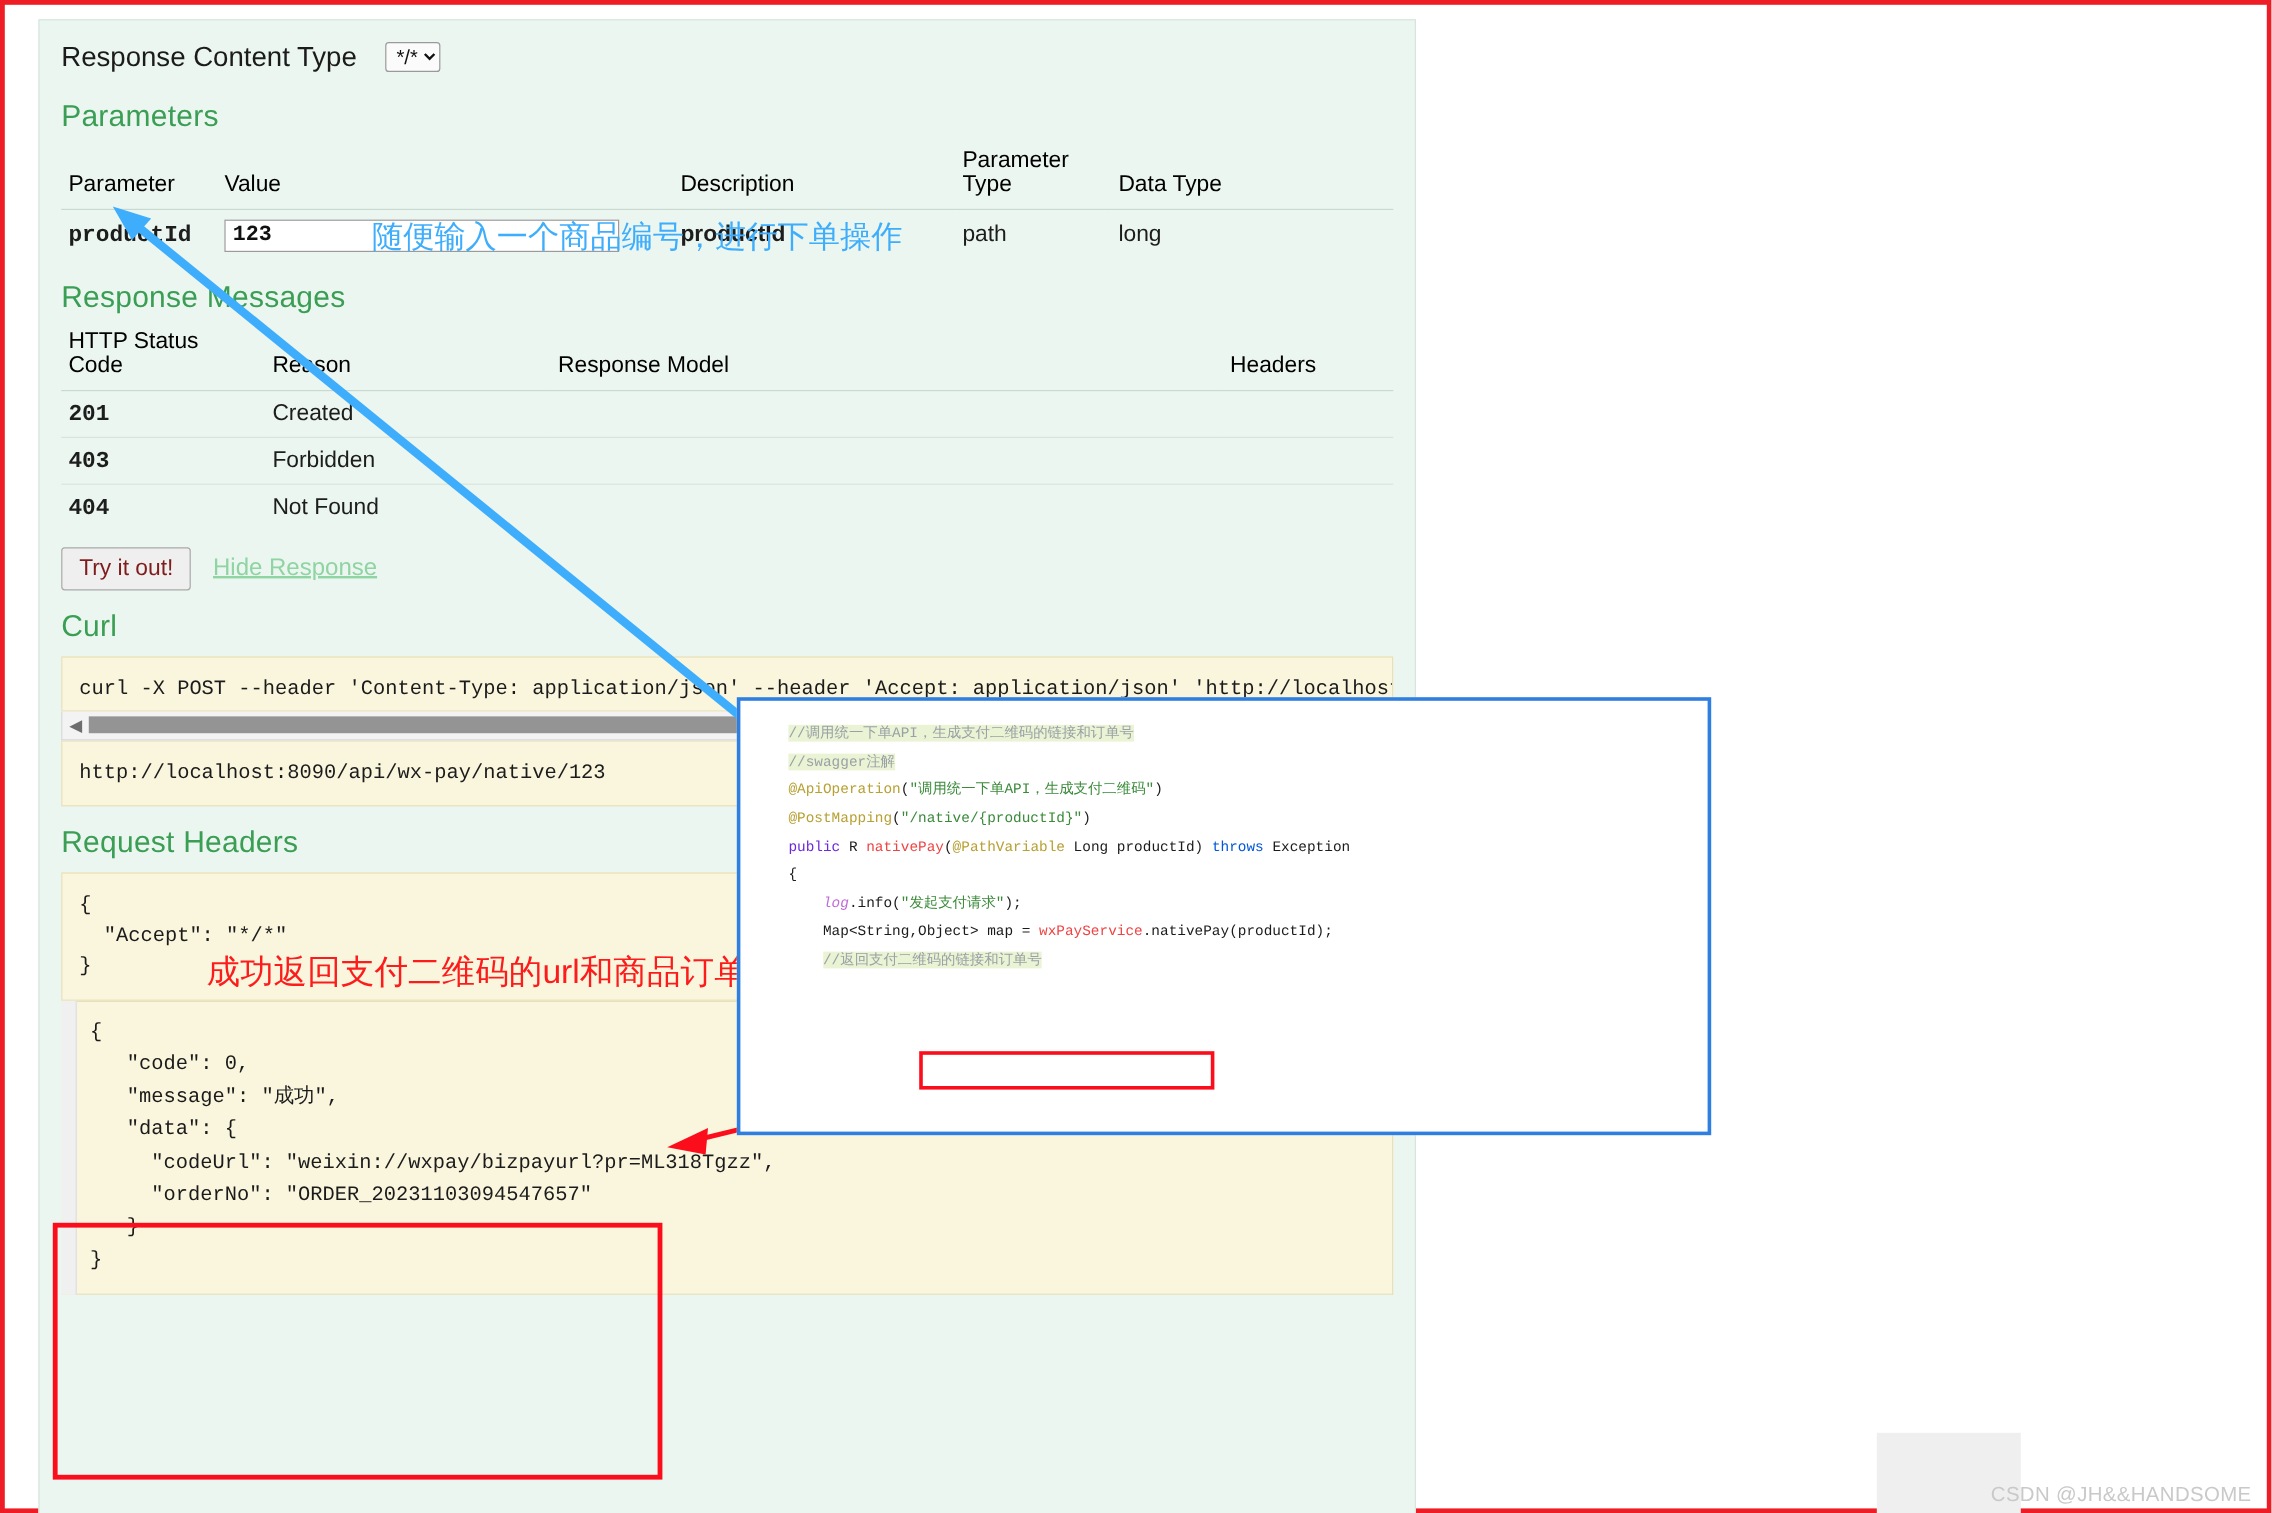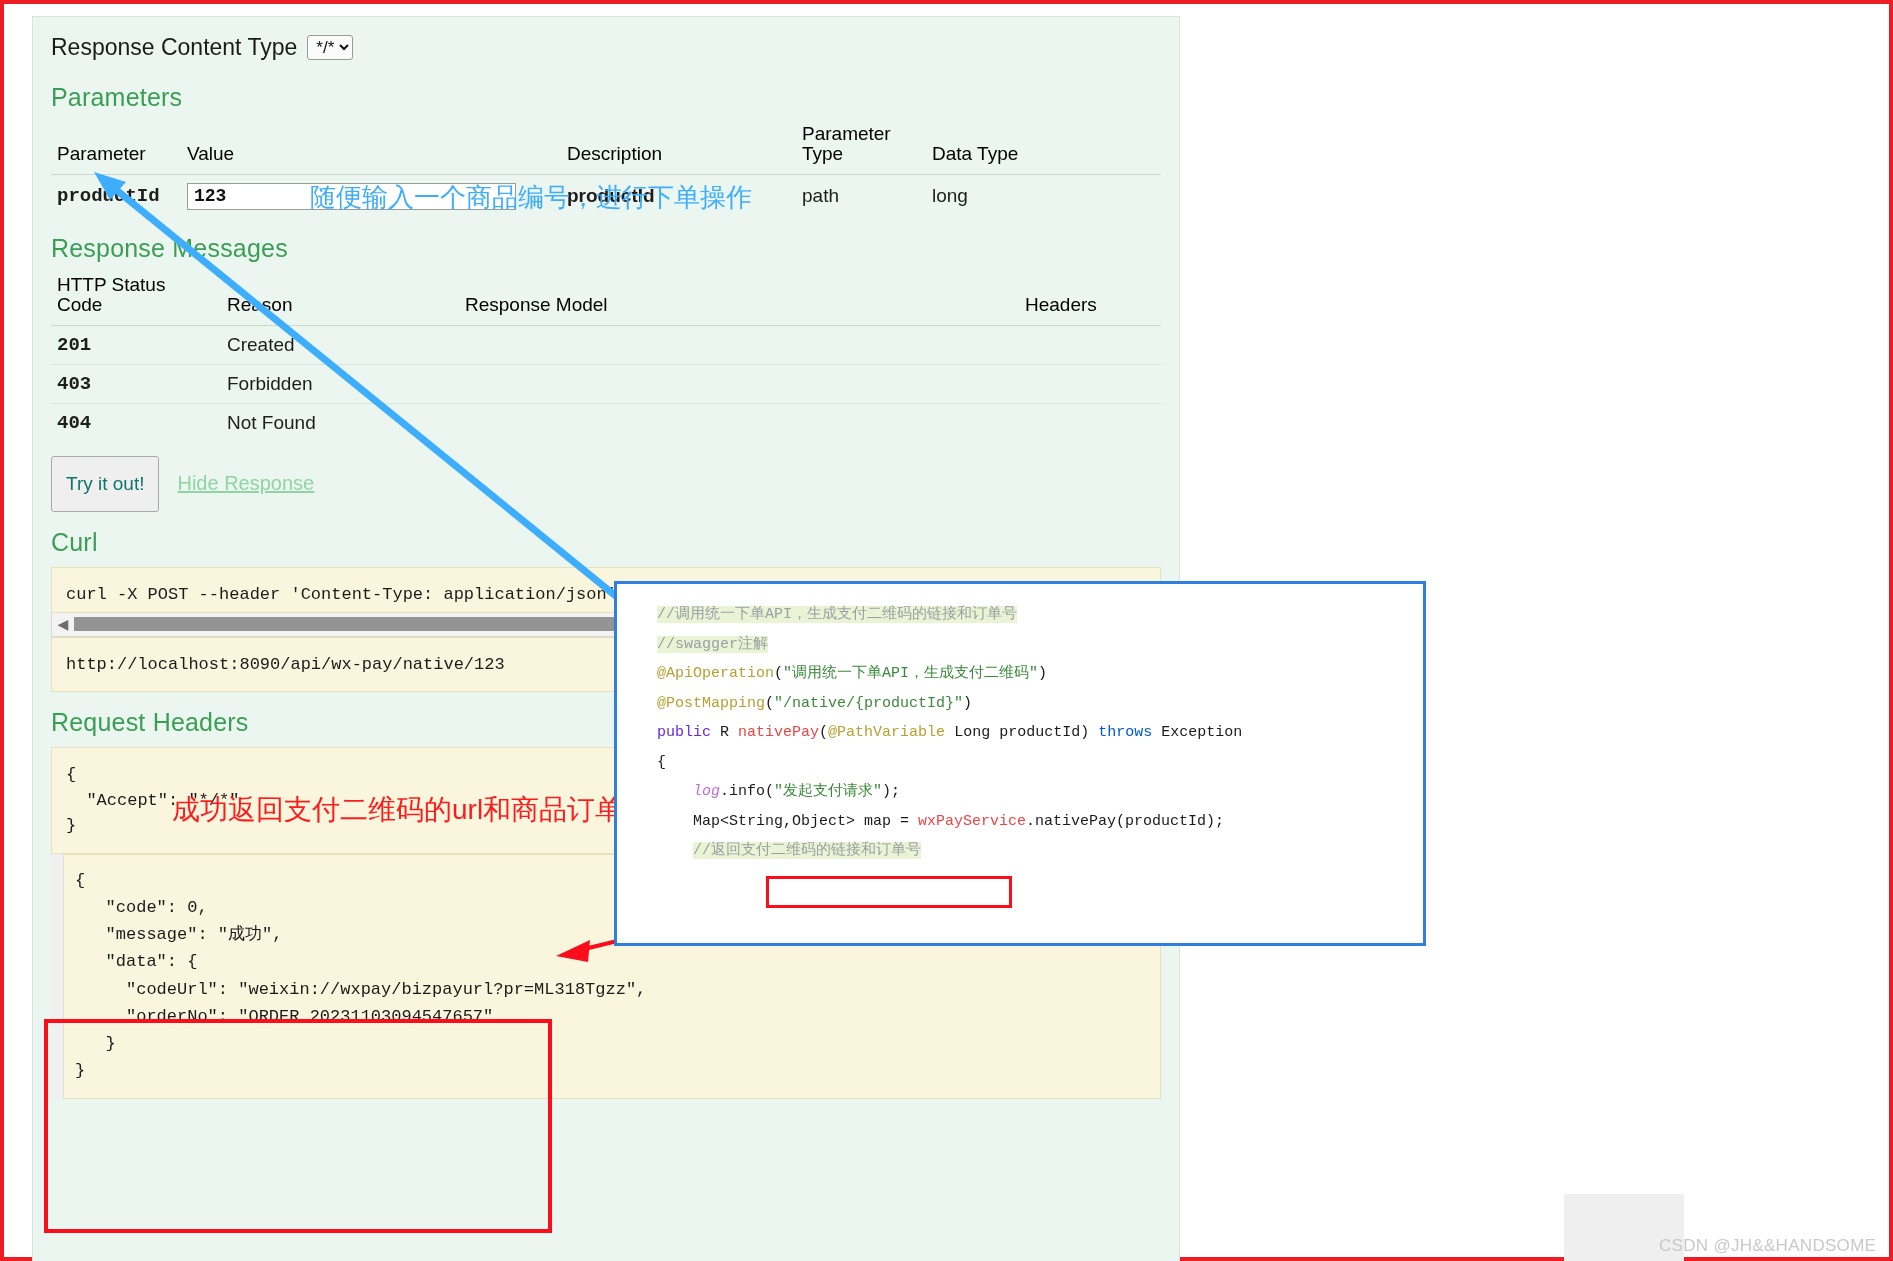--- a/index.html
+++ b/index.html
@@ -19,21 +19,21 @@
   }
   
   #swagger-panel{
     position:absolute;left:28px;top:12px;width:1148px;height:1250px;
     box-sizing:border-box;
     background:#ecf6f0;
     border:1px solid #d6e6dc;
     overflow:hidden;
   }
   .sw-inner{padding:10px 18px 0 18px;}
-  .row-ctype{display:flex;align-items:center;gap:10px;height:40px;}
+  .row-ctype{display:flex;align-items:center;gap:24px;height:40px;}
   .lbl-ctype{font-size:23px;color:#1b1b1b;}
   select.ctype{
     font-family:"Liberation Sans",sans-serif;
     font-size:17px;padding:1px 2px 1px 4px;
     border:1px solid #9a9a9a;background:#fbfbfb;color:#111;
     border-radius:3px;
   }
   h3.sec{
     color:#3b9e55;font-size:25px;font-weight:500;
     margin:16px 0 10px 0;letter-spacing:.2px;
@@ -53,22 +53,22 @@
   td.mono-b{font-family:"Liberation Mono",monospace;font-weight:bold;font-size:19px;}
   td.strong{font-weight:bold;}
   input.pval{
     width:329px;height:27px;box-sizing:border-box;
     font-family:"Liberation Mono",monospace;font-weight:bold;font-size:18px;
     padding:2px 6px;border:1px solid #9b9b9b;background:#fff;color:#111;
   }
   .btnrow{display:flex;align-items:center;gap:18px;margin-top:14px;}
   button.tryit{
     font-family:"Liberation Sans",sans-serif;font-size:19px;
-    padding:16px 14px;background:#efefef;border:1px solid #a9a9a9;
-    border-radius:3px;color:#0f766e;cursor:pointer;
+    padding:6px 14px;background:#efefef;border:1px solid #a9a9a9;
+    border-radius:3px;color:#7f1d1d;cursor:pointer;
   }
   a.hideresp{
     color:#8fd4a2;font-size:20px;text-decoration:underline;cursor:pointer;
   }
   pre.codebox{
     margin:0;background:#faf6dd;border:1px solid #e7e0bb;
     font-family:"Liberation Mono",monospace;font-size:17px;color:#1b1b1b;
     padding:14px 14px;white-space:pre;overflow:hidden;line-height:1.5;
   }
   .curlbox{width:1110px;box-sizing:border-box;height:46px;overflow:hidden;
@@ -112,21 +112,21 @@
   svg.overlay{position:absolute;left:0;top:0;width:1893px;height:1261px;pointer-events:none;}
   
   #code-popup{
     position:absolute;left:610px;top:577px;width:812px;height:365px;
     box-sizing:border-box;
     background:#ffffff;border:3px solid #2f7fe0;
     font-family:"Liberation Mono",monospace;
     padding:16px 0 0 40px;
     overflow:hidden;
   }
-  #code-popup .cl{font-size:15px;line-height:1.97;white-space:pre;}
+  #code-popup .cl{font-size:12px;line-height:1.97;white-space:pre;}
   .cmt{color:#9aa0a6;background:#eaf4d4;}
   .ann{color:#b8a033;}
   .kw{color:#6d28d9;}
   .kw2{color:#0057d8;}
   .typ{color:#1b1b1b;}
   .mth{color:#ef4444;}
   .str{color:#3a8a3a;}
   .fld{color:#c06bd8;}
   .italic{font-style:italic;}
   #return-highlight{

